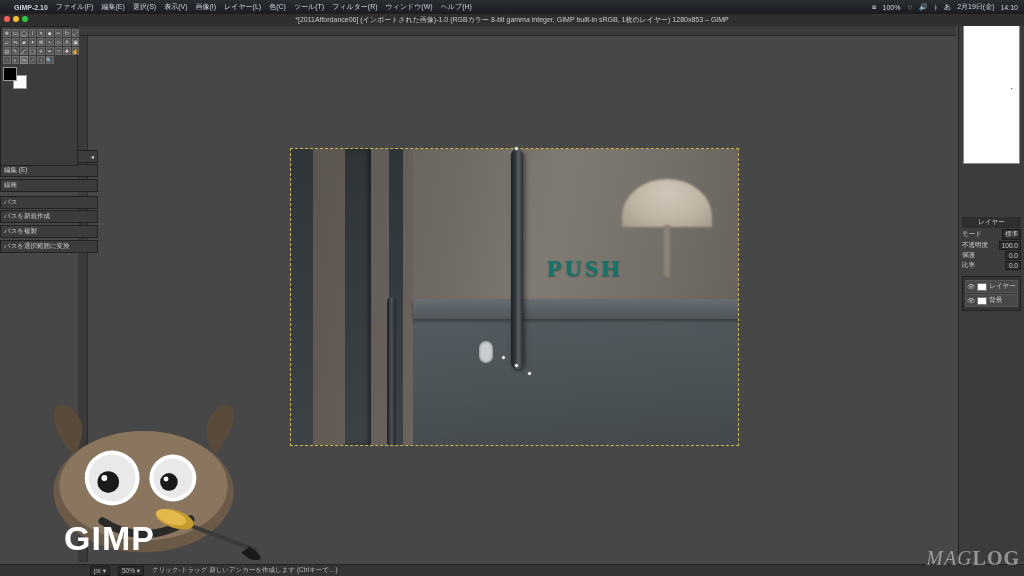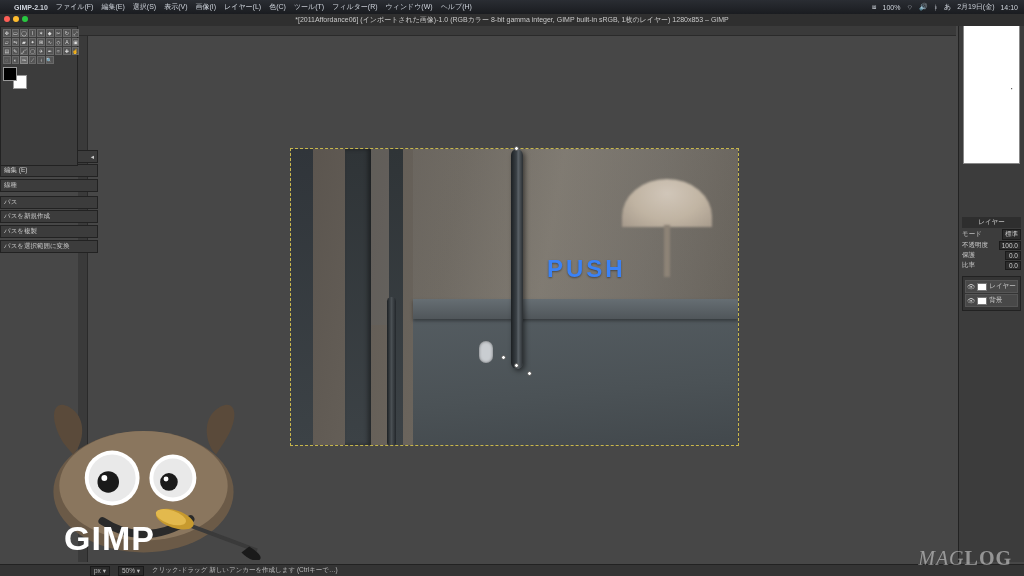--- a/index.html
+++ b/index.html
@@ -61,31 +61,31 @@
   .frame-inner-left { position:absolute; top:0; bottom:0; left:98px; width:14px; background:linear-gradient(#2f3437,#3c4246);}
   .frame-left2 { position:absolute; top:0; bottom:0; left:0; width:22px; background:linear-gradient(#30353a,#3c4246); }
   .glass-left { position:absolute; top:0; left:80px; width:18px; bottom:120px; background:rgba(95,100,103,.25);}
   .door-panel { position:absolute; left:122px; right:0; top:158px; bottom:0; background:linear-gradient(175deg,#555d62 0%, #4b5256 60%, #42484c 100%);}
   .door-rail { position:absolute; left:122px; right:0; top:150px; height:20px; background:linear-gradient(#666e73,#50565a); box-shadow:0 2px 3px rgba(0,0,0,.35);}
   .glass-main { position:absolute; left:122px; right:0; top:0; height:150px; background:linear-gradient(100deg, rgba(130,130,126,.18), rgba(170,167,158,.12));}
   
   .handle { position:absolute; left:220px; top:0; width:12px; height:220px; background:linear-gradient(90deg,#1c2023 0%, #3a4045 45%, #5a6167 60%, #2a2e31 100%); border-radius:6px; box-shadow:2px 2px 5px rgba(0,0,0,.5);}
   .handle-left { position:absolute; left:96px; top:148px; width:9px; height:150px; background:linear-gradient(90deg,#1c2023,#4a5054,#22262a); border-radius:5px;}
   .latch { position:absolute; left:188px; top:192px; width:14px; height:22px; background:#c9cdd1; border-radius:7px; box-shadow:inset 0 0 3px rgba(0,0,0,.5);}
-  .push-text { position:absolute; left:256px; top:106px; color:#3b82f6; font-weight:700; font-size:24px; letter-spacing:3px; text-shadow:0 1px 2px rgba(0,0,0,.4); font-family:Liberation Sans, sans-serif;}
+  .push-text { position:absolute; left:256px; top:106px; color:#0f766e; font-weight:700; font-size:24px; letter-spacing:3px; text-shadow:0 1px 2px rgba(0,0,0,.4); font-family:Liberation Serif, serif;}
   
   .anchor { position:absolute; width:5px; height:5px; background:#fff; border:1px solid #555; border-radius:50%; z-index:25;}
   
   
   .gimp-logo { position:absolute; left:26px; bottom:16px; width:235px; z-index:60; }
   .gimp-logo svg { width:100%; height:auto; display:block;}
   .gimp-word { position:absolute; left:64px; bottom:18px; color:#fff; font-size:34px; font-weight:700; letter-spacing:1px; z-index:61; font-family:Arial,sans-serif;}
   
   
-  .maglog { position:absolute; right:12px; bottom:6px; color:rgba(255,255,255,.45); font-size:20px; font-style:italic; font-weight:300; letter-spacing:1px; z-index:60; font-family:"Times New Roman",serif;}
+  .maglog { position:absolute; right:4px; bottom:6px; color:rgba(255,255,255,.45); font-size:20px; font-style:italic; font-weight:300; letter-spacing:1px; z-index:60; font-family:"Times New Roman",serif;}
   .maglog b { font-weight:700; font-style:normal;}
   
   
   .statusbar { position:absolute; left:0; right:0; bottom:0; height:12px; background:#343434; border-top:1px solid #222; color:#bbb; font-size:6.5px; display:flex; align-items:center; padding:0 80px 0 90px; gap:8px; z-index:33;}
   .statusbar .chip { background:#2b2b2b; border:1px solid #1a1a1a; padding:0 3px;}
   
   
   .traffic { position:absolute; top:16px; left:4px; display:flex; gap:3px; z-index:45;}
   .traffic span{ width:6px; height:6px; border-radius:50%; display:block;}
   .tl-r{background:#ff5f57;} .tl-y{background:#febc2e;} .tl-g{background:#28c840;}

